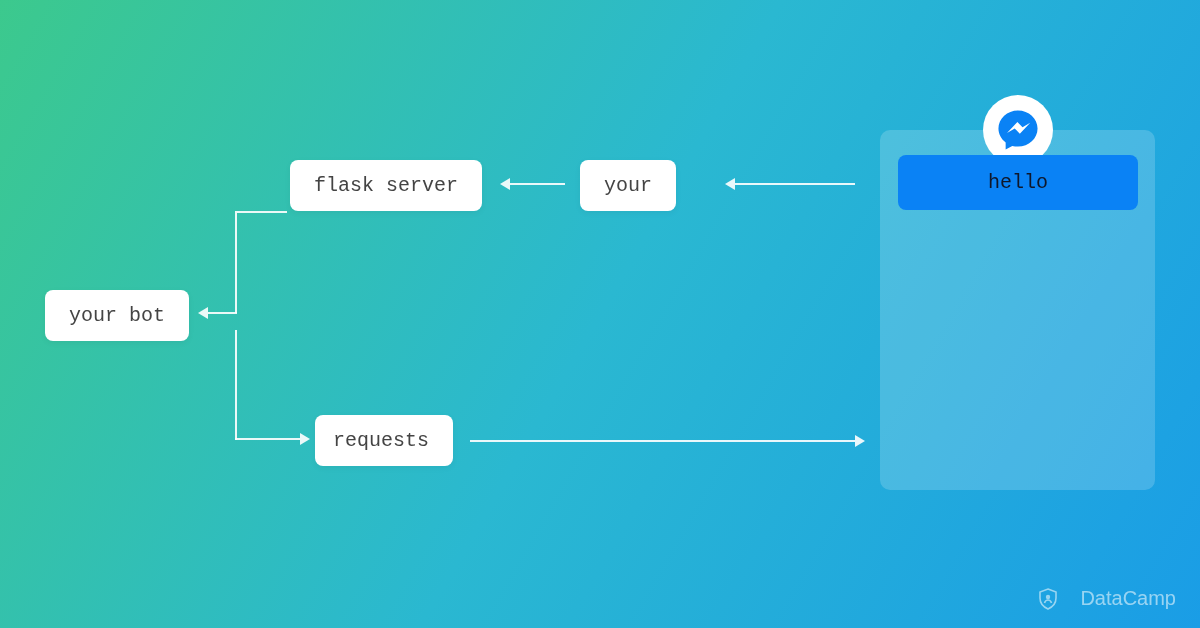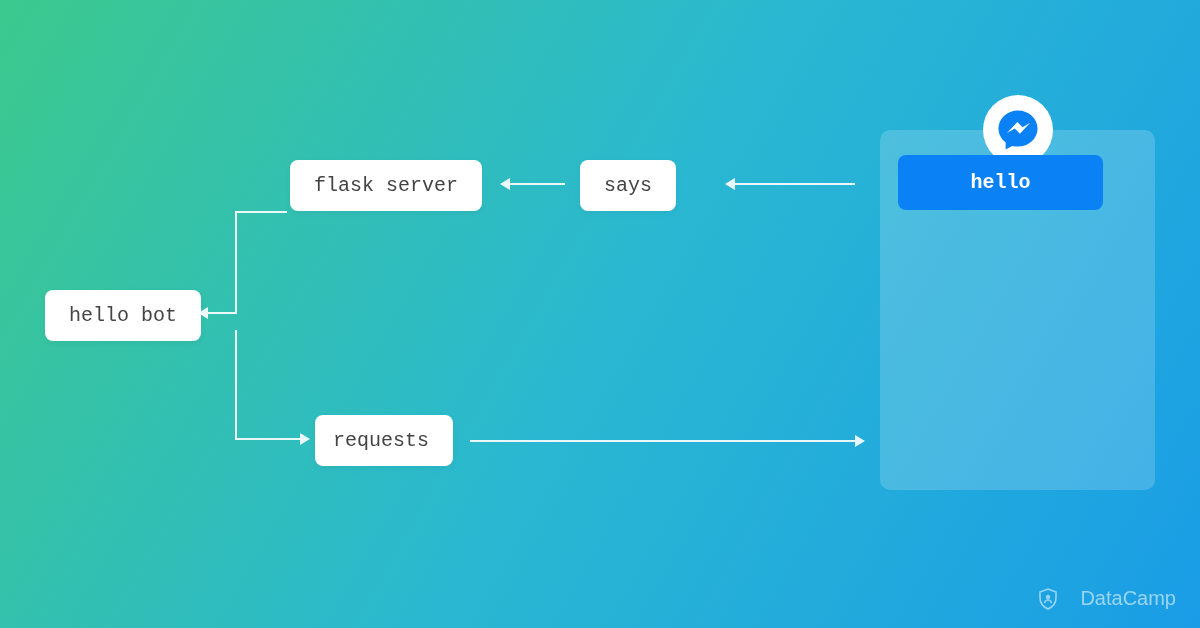--- a/index.html
+++ b/index.html
@@ -46,24 +46,23 @@
   .chat-bubble {
     position: absolute;
     border-radius: 8px;
     padding: 16px 20px;
     font-size: 20px;
     text-align: center;
   }
   .bubble-in {
     top: 25px;
     left: 18px;
-    width: 205px;
+    width: 240px;
     background: #0a82f5;
-    color: #ffffff;
-    font-weight: bold;
+    color: #0f172a;
   }
   .bubble-out {
     bottom: 22px;
     left: 18px;
     width: 240px;
     background: #fff;
     color: #2a7de0;
   }
   .arrow-line {
     position: absolute;
@@ -92,29 +91,29 @@
     font-size: 20px;
     display: flex;
     align-items: center;
     gap: 22px;
   }
 </style>
 </head>
 <body>
 
 <div class="node" style="top:290px; left:45px;">
-  <span>hello bot</span>
+  <span>your bot</span>
 </div>
 
 <div class="node" style="top:160px; left:290px;">
   <span>flask server</span>
 </div>
 
 <div class="node" style="top:160px; left:580px;">
-  <span>says</span>
+  <span>your</span>
 </div>
 
 <div class="node" style="top:415px; left:315px;padding-left:18px;">
   <span>requests</span>
 </div>
 
 <div class="chat-panel">
   <div class="messenger-badge">
     <svg width="44" height="44" viewBox="0 0 36 36">
       <path fill="#0a82f5" d="M18 2C9.2 2 2 8.6 2 16.8c0 4.6 2.3 8.7 5.9 11.4V34l5.4-3c1.5.4 3 .6 4.7.6 8.8 0 16-6.6 16-14.8S26.8 2 18 2z"></path>

